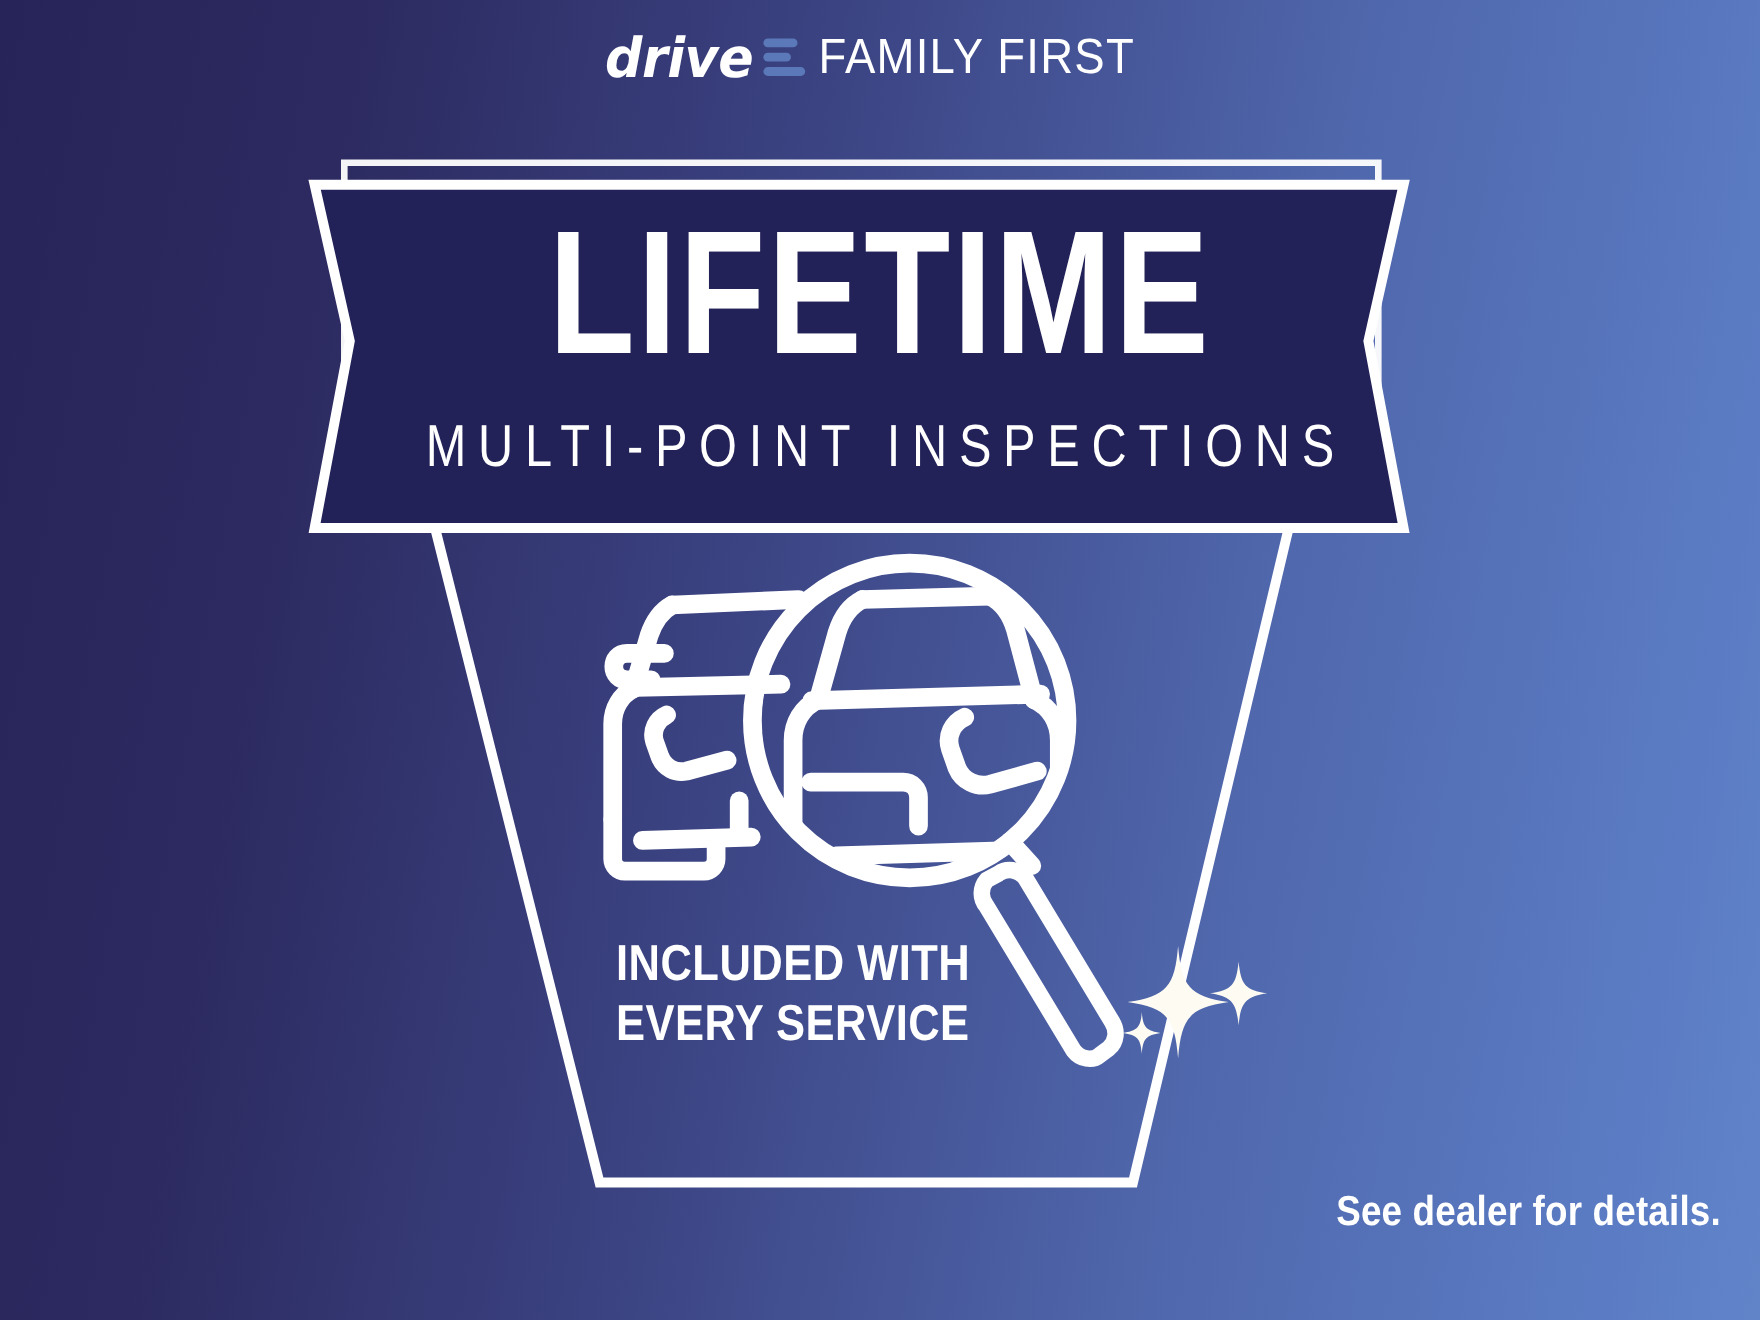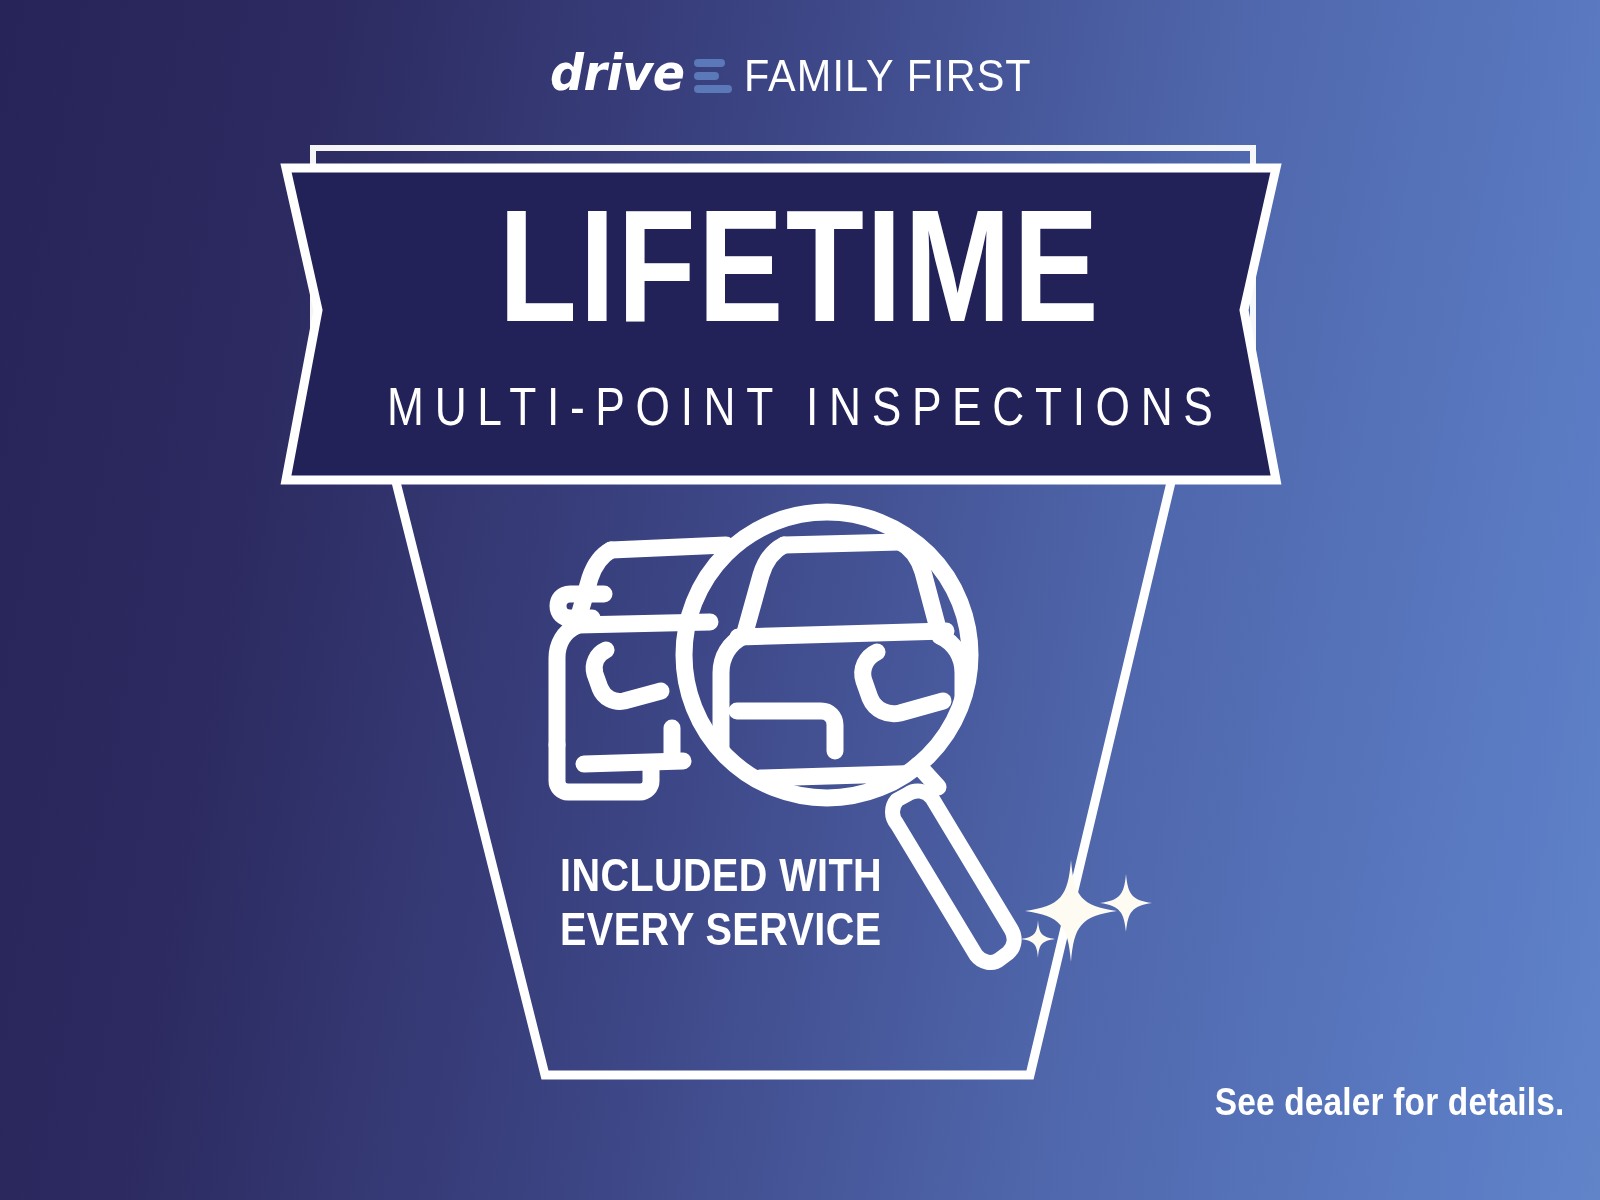--- a/index.html
+++ b/index.html
@@ -16,21 +16,21 @@
     background: linear-gradient(100deg, #262458 0%, #2c2a60 18%, #3b4382 42%, #4f66ab 68%, #5b7cc4 92%, #6184c9 100%);
   }
 
   
   #logo {
     position: absolute;
     top: 28px;
     left: 0;
     width: 1600px;
     display: flex;
-    align-items: flex-end;
+    align-items: flex-start;
     justify-content: center;
     gap: 0px;
     height: 70px;
   }
   #logo-drive {
     font-family: "DejaVu Sans", sans-serif;
     font-style: italic;
     font-weight: 700;
     font-size: 50px;
     letter-spacing: -0.5px;

